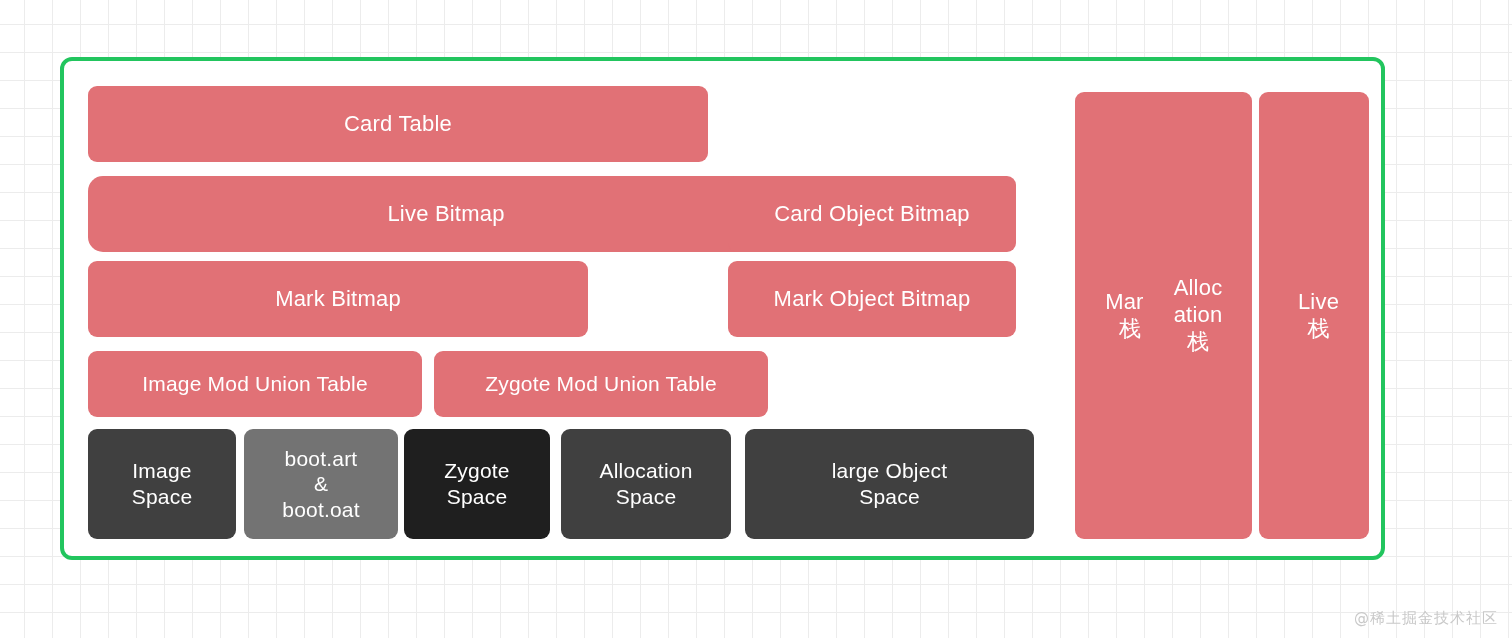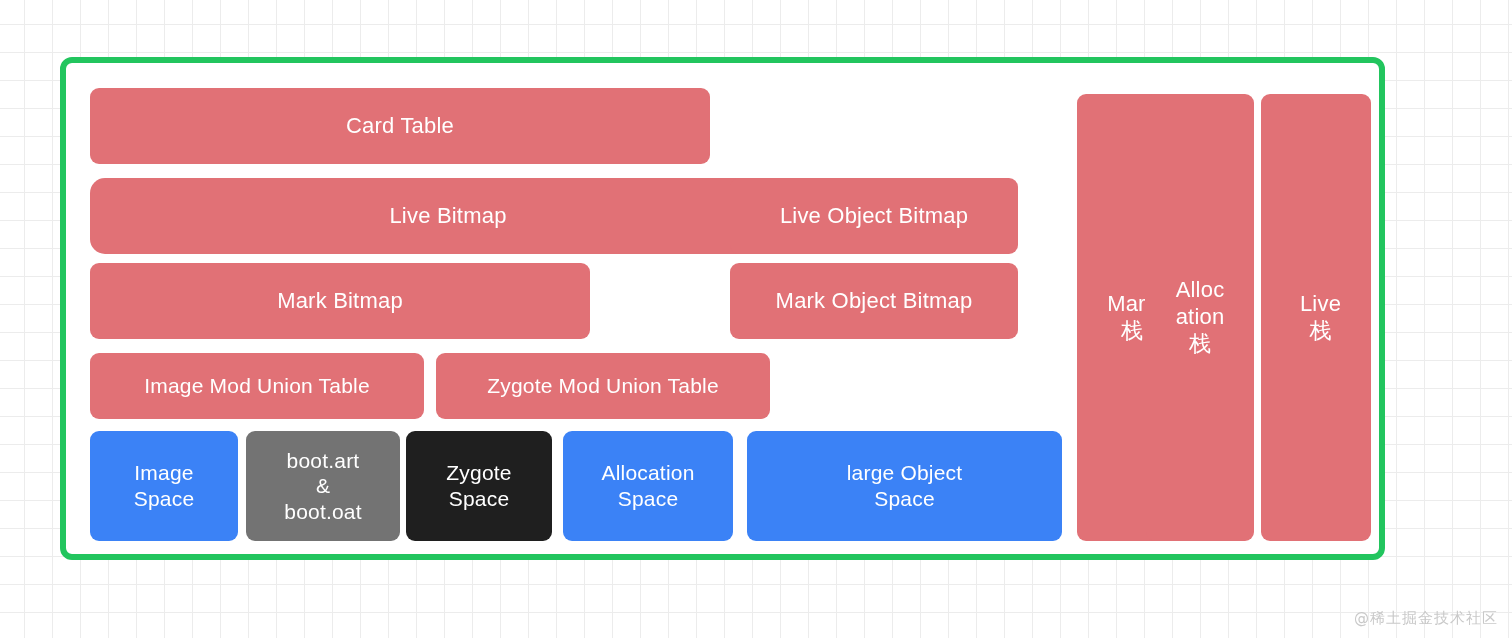--- a/index.html
+++ b/index.html
@@ -31,42 +31,42 @@
   }
 
   
   #heap-frame {
     position: absolute;
     left: 60px;
     top: 57px;
     width: 1325px;
     height: 503px;
     box-sizing: border-box;
-    border: 6px solid #22c55e;
+    border: 4px solid #22c55e;
     border-radius: 12px;
     background: #ffffff;
   }
 
   
   .block {
     position: absolute;
     box-sizing: border-box;
     display: flex;
     align-items: center;
     justify-content: center;
     text-align: center;
     border-radius: 9px;
     color: #ffffff;
     line-height: 1.22;
     letter-spacing: 0.2px;
     white-space: pre-line;
     padding: 2px 6px;
   }
   .salmon { background-color: #e17176; }
-  .red    { background-color: #3b82f6; }
+  .red    { background-color: #404040; }
   .gray   { background-color: #737373; }
   .black  { background-color: #1f1f1f; }
 
   .fs-22 { font-size: 22px; }
   .fs-21 { font-size: 21px; }
 
   
   #watermark {
     position: absolute;
     right: 14px;
@@ -87,38 +87,38 @@
   <div class="block salmon fs-22" style="left:24px; top:25px; width:620px; height:76px;">Card  Table</div>
 
   <div class="block salmon fs-22" style="left:24px; top:115px; width:716px; height:76px;border-radius:15px;">Live Bitmap</div>
 
   <div class="block salmon fs-22" style="left:24px; top:200px; width:500px; height:76px;">Mark Bitmap</div>
 
   <div class="block salmon fs-21" style="left:24px; top:290px; width:334px; height:66px;">Image Mod Union Table</div>
 
   <div class="block salmon fs-21" style="left:370px; top:290px; width:334px; height:66px;">Zygote Mod Union Table</div>
 
-  <div class="block salmon fs-22" style="left:664px; top:115px; width:288px; height:76px;">Live Object Bitmap</div>
+  <div class="block salmon fs-22" style="left:664px; top:115px; width:288px; height:76px;">Card Object Bitmap</div>
 
   <div class="block salmon fs-22" style="left:664px; top:200px; width:288px; height:76px;">Mark Object Bitmap</div>
 
   <div class="block red fs-21" style="left:24px; top:368px; width:148px; height:110px;">Image
 Space</div>
 
   <div class="block gray fs-21" style="left:180px; top:368px; width:154px; height:110px;">boot.art
 &amp;
 boot.oat</div>
 
   <div class="block black fs-21" style="left:340px; top:368px; width:146px; height:110px;">Zygote
 Space</div>
 
   <div class="block red fs-21" style="left:497px; top:368px; width:170px; height:110px;">Allocation
 Space</div>
 
-  <div class="block red fs-21" style="left:681px; top:368px; width:315px; height:110px;">large Object
+  <div class="block red fs-21" style="left:681px; top:368px; width:289px; height:110px;">large Object
 Space</div>
 
   <div class="block salmon fs-22" style="left:1011px; top:31px; width:110px; height:447px;">Mark
 栈</div>
 
   <div class="block salmon fs-22" style="left:1080px; top:31px; width:108px; height:447px;">Alloc
 ation
 栈</div>
 
   <div class="block salmon fs-22" style="left:1195px; top:31px; width:110px; height:447px;padding-left:15px;">Live

